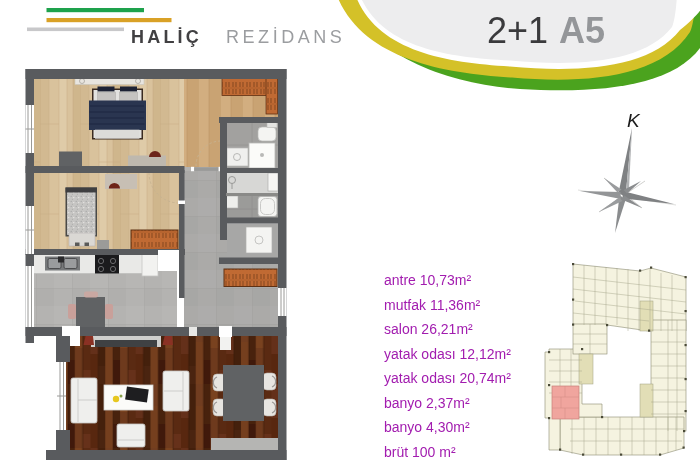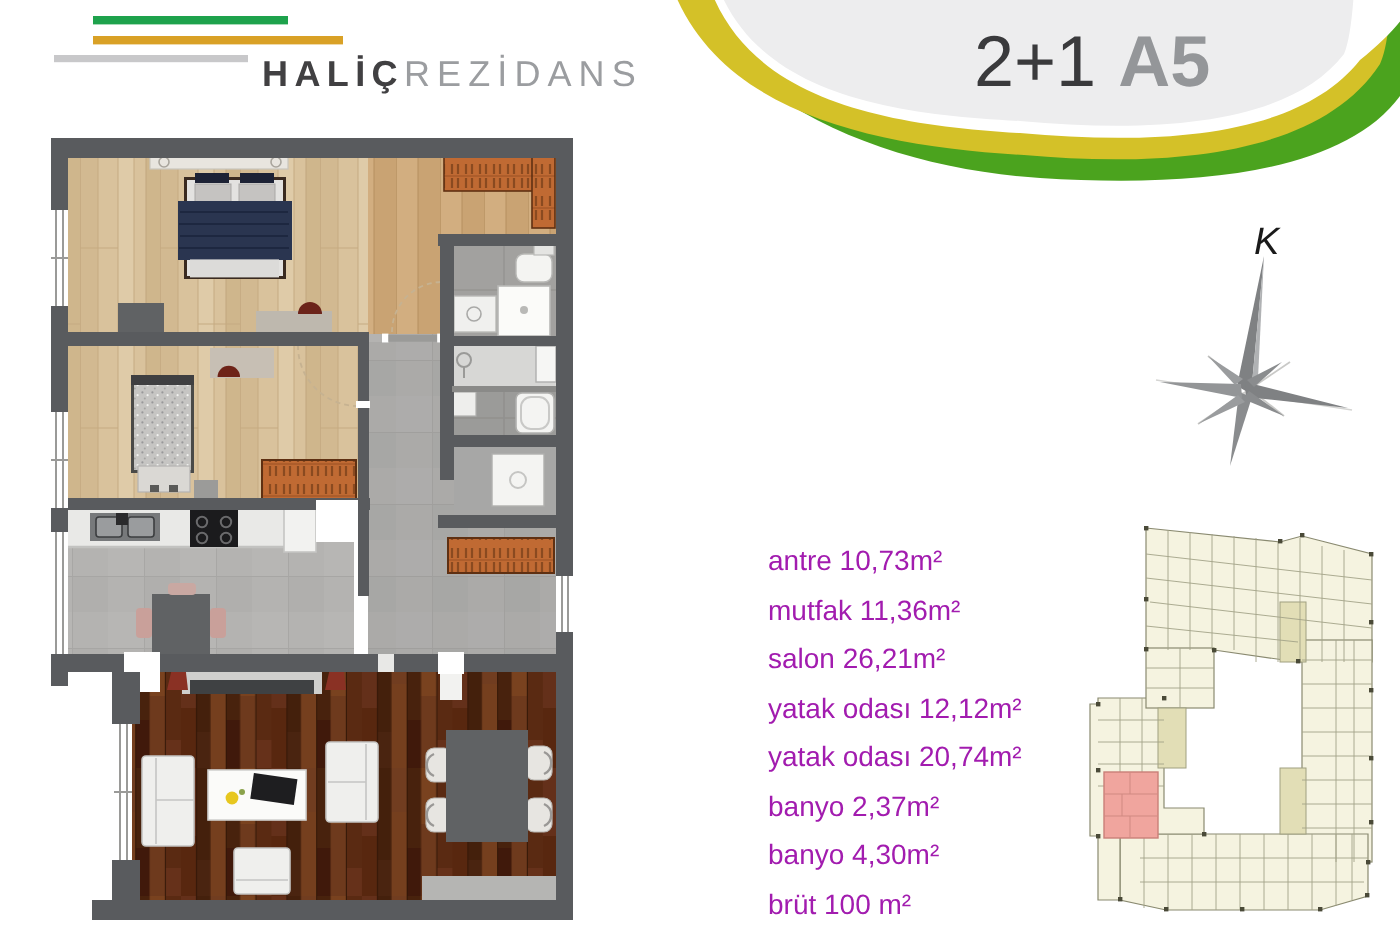--- a/index.html
+++ b/index.html
@@ -407,21 +407,21 @@
         <rect x="659" y="453.5" width="2.2" height="2.2"></rect>
       </g>
 
 <g>
 <rect x="552" y="386" width="27" height="33" fill="#f0a59e" stroke="#c97f78" stroke-width="0.7"></rect>
 <path d="M552 397 h27 M552 408 h27 M565 386 v11 M561 397 v11 M565 408 v11" stroke="#d08981" stroke-width="0.5" fill="none"></path>
 </g>
 </g>
 </svg>
 
-<div class="abs" style="left:131px;top:27px;font-size:18px;letter-spacing:3.2px;color:#414042;font-weight:bold;">HALİÇ<span style="font-weight:normal;color:#9b9da0;letter-spacing:3.55px;">REZİDANS</span></div>
+<div class="abs" style="left:131px;top:27px;font-size:18px;letter-spacing:3.2px;color:#414042;font-weight:bold;">HALİÇ<span style="font-weight:normal;color:#9b9da0;letter-spacing:3.55px;margin-left:24px;">REZİDANS</span></div>
 
 <div class="abs" style="left:487px;top:10px;font-size:36px;color:#3a3a3c;">2+1<span style="display:inline-block;width:11px;"></span><span style="font-weight:bold;color:#949699;">A5</span></div>
 
 <div class="abs" style="left:384px;top:268px;font-size:14px;line-height:24.55px;color:#a21caf;">
 antre 10,73m²<br>
 mutfak 11,36m²<br>
 salon 26,21m²<br>
 yatak odası 12,12m²<br>
 yatak odası 20,74m²<br>
 banyo 2,37m²<br>

